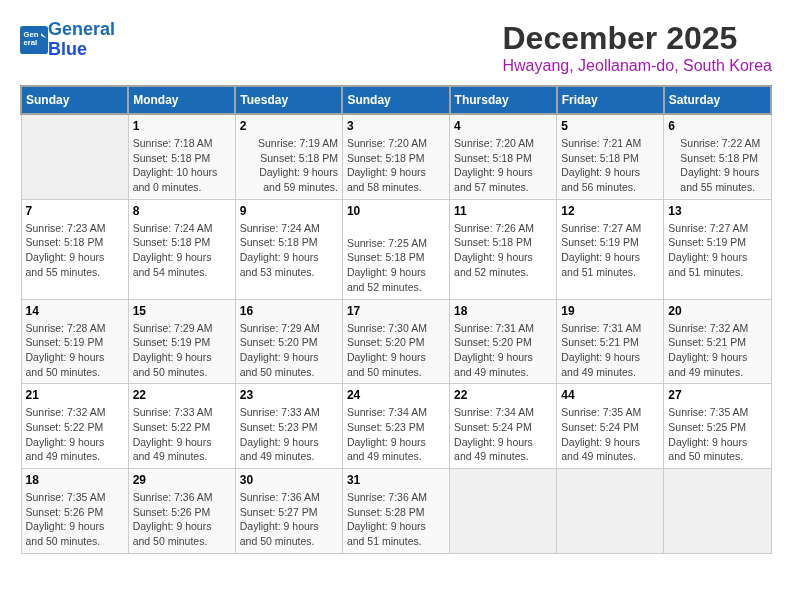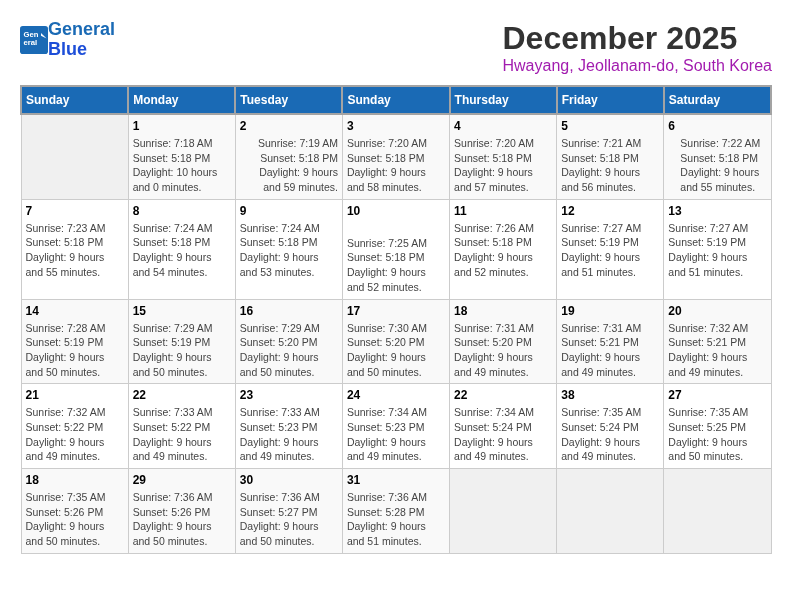--- a/index.html
+++ b/index.html
@@ -301,21 +301,21 @@
 and 49 minutes.</div>
         </td>
         <td>
           <span class="day-number">22</span>
           <div class="day-info" style="white-space: pre-line;">Sunrise: 7:34 AM
 Sunset: 5:24 PM
 Daylight: 9 hours
 and 49 minutes.</div>
         </td>
         <td>
-          <span class="day-number">38</span>
+          <span class="day-number">44</span>
           <div class="day-info" style="white-space: pre-line;">Sunrise: 7:35 AM
 Sunset: 5:24 PM
 Daylight: 9 hours
 and 49 minutes.</div>
         </td>
         <td>
           <span class="day-number">27</span>
           <div class="day-info" style="white-space: pre-line;">Sunrise: 7:35 AM
 Sunset: 5:25 PM
 Daylight: 9 hours

